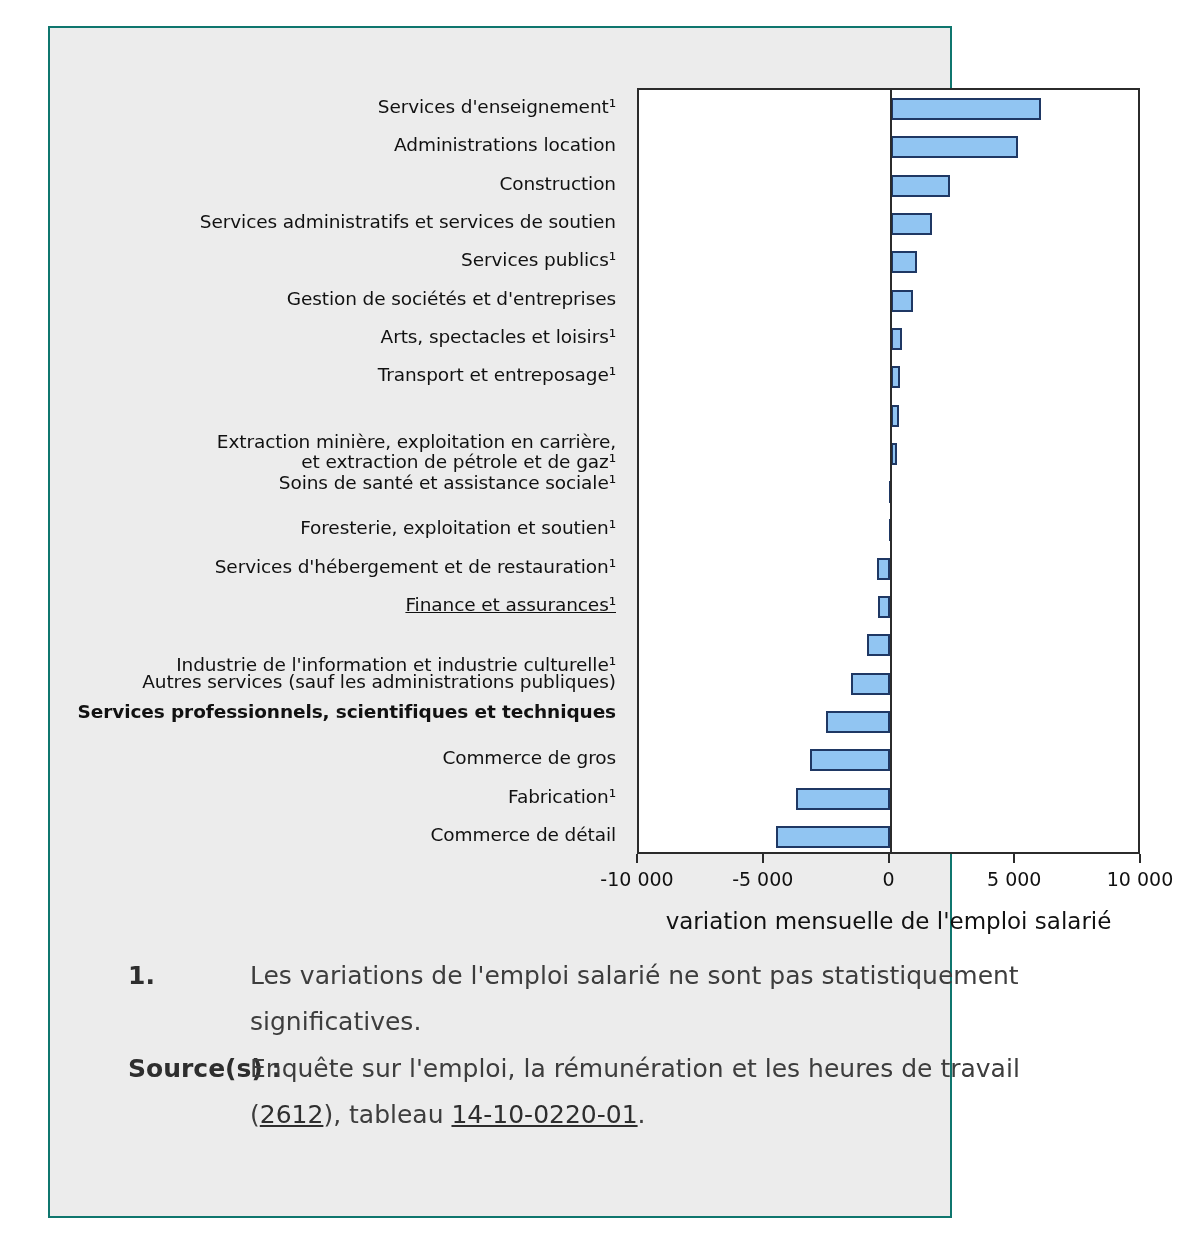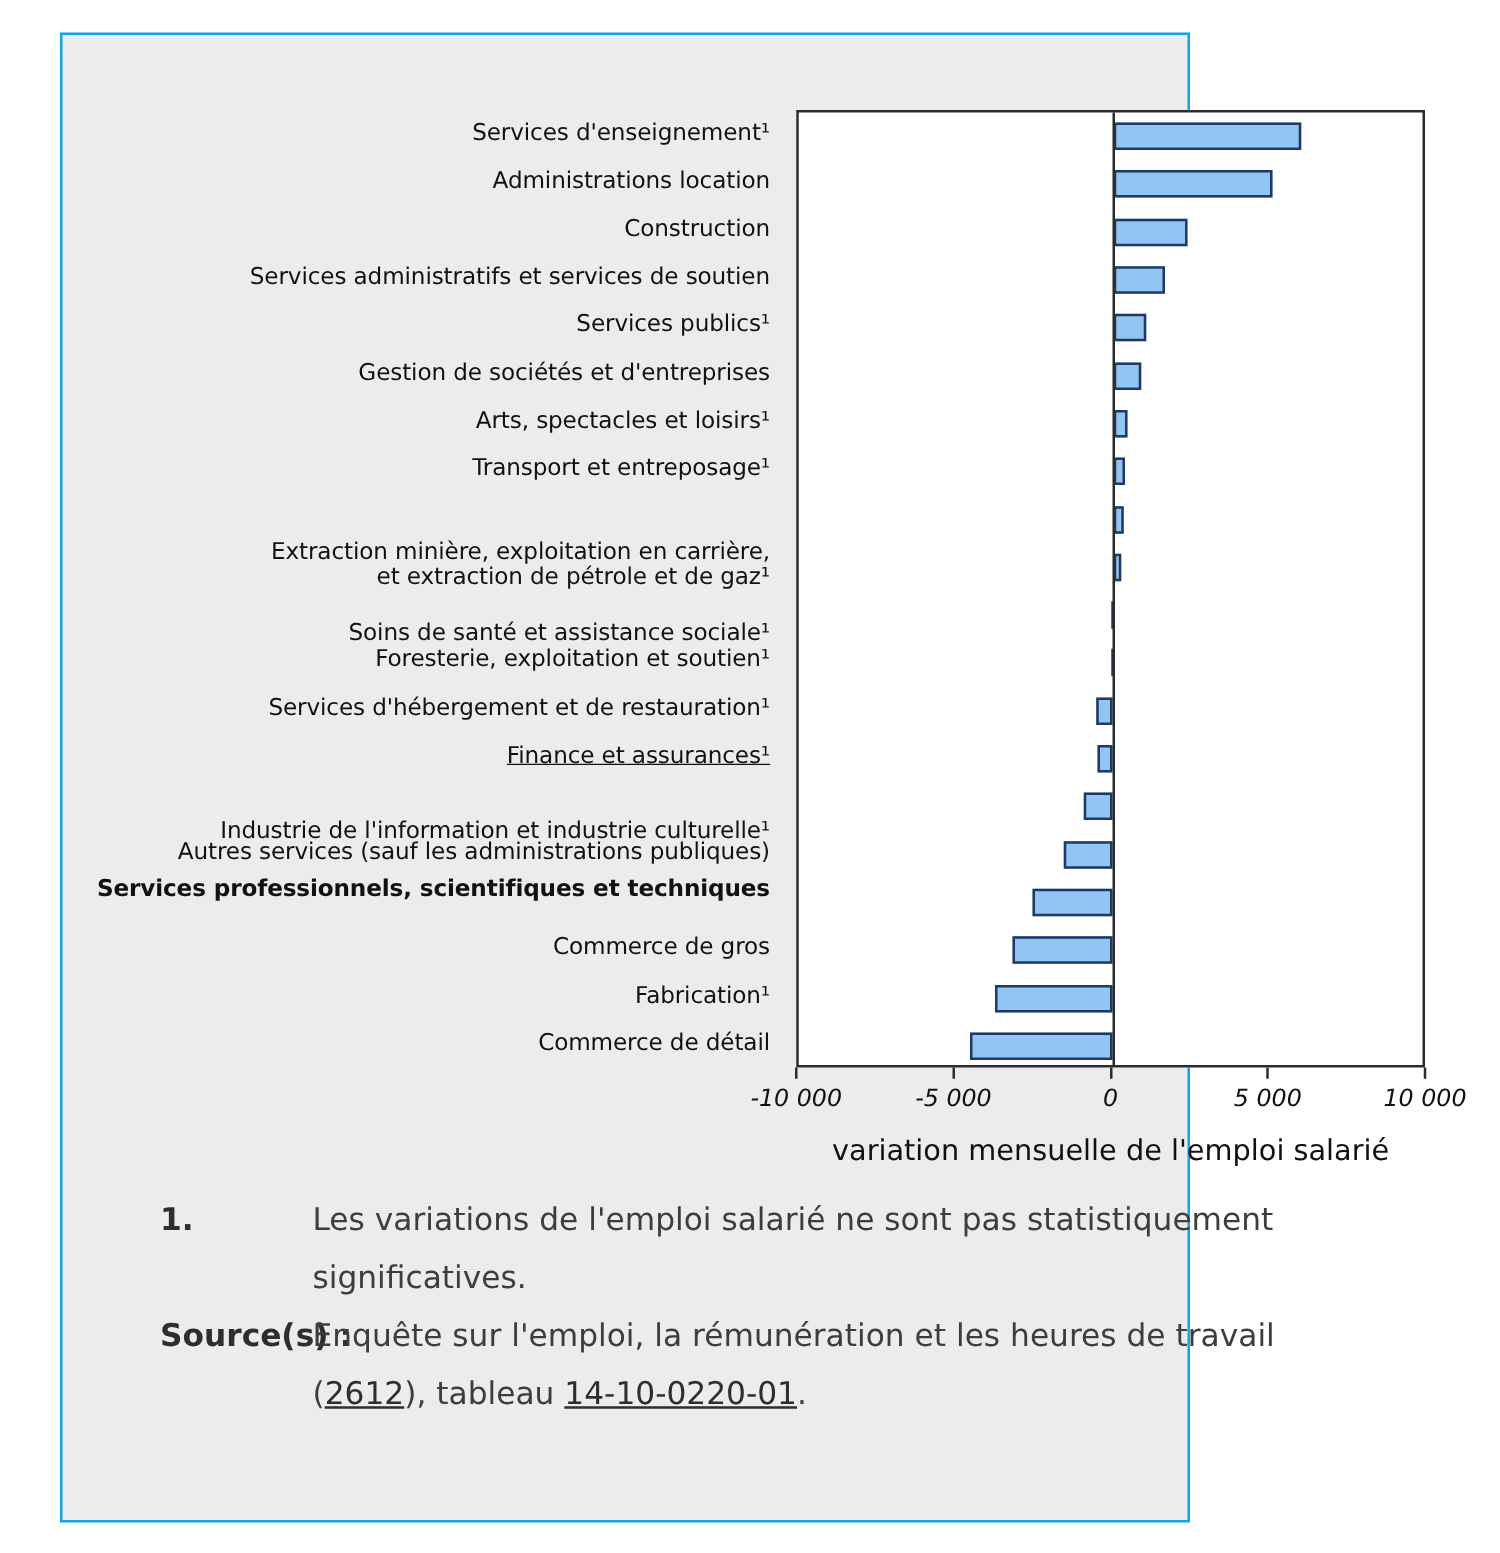--- a/index.html
+++ b/index.html
@@ -14,21 +14,21 @@
     overflow: hidden;
   }
 
   #figure-frame {
     position: absolute;
     left: 48px;
     top: 26px;
     width: 904px;
     height: 1192px;
     background: #ececec;
-    border: 2px solid #0ea5e9;
+    border: 2px solid #0f766e;
     box-sizing: border-box;
   }
 
   
   #chart-block {
     position: absolute;
     left: 0;
     top: 0;
     width: 1106px;
     height: 880px;
@@ -111,21 +111,20 @@
     width: 610px;
     height: 30px;
   }
   .xticklabel {
     position: absolute;
     top: 0;
     transform: translateX(-50%);
     font-size: 19px;
     color: #111111;
     white-space: nowrap;
-    font-style: italic;
   }
   #xaxis-title {
     position: absolute;
     left: 587px;
     top: 880px;
     width: 503px;
     text-align: center;
     font-size: 23px;
     color: #111111;
     white-space: nowrap;
@@ -183,21 +182,21 @@
         <div class="ylabel" style="top: 9.15px;">Services d'enseignement¹</div>
         <div class="ylabel" style="top: 47.45px;">Administrations location</div>
         <div class="ylabel" style="top: 85.75px;">Construction</div>
         <div class="ylabel" style="top: 124.05px;">Services administratifs et services de soutien</div>
         <div class="ylabel" style="top: 162.35px;">Services publics¹</div>
         <div class="ylabel" style="top: 200.65px;">Gestion de sociétés et d'entreprises</div>
         <div class="ylabel" style="top: 238.95px;">Arts, spectacles et loisirs¹</div>
         <div class="ylabel" style="top: 277.25px;">Transport et entreposage¹</div>
         <div class="ylabel" style="top: 344.35px;">Extraction minière, exploitation en carrière,
 et extraction de pétrole et de gaz¹</div>
-        <div class="ylabel" style="top: 409px; margin-left: 16px;">Soins de santé et assistance sociale¹</div>
+        <div class="ylabel" style="top: 385px; margin-left: 16px;">Soins de santé et assistance sociale¹</div>
         <div class="ylabel" style="top: 430.45px;">Foresterie, exploitation et soutien¹</div>
         <div class="ylabel" style="top: 468.75px;">Services d'hébergement et de restauration¹</div>
         <div class="ylabel" style="top: 507.05px; text-decoration: underline;">Finance et assurances¹</div>
         <div class="ylabel" style="top: 545.35px; margin-top: 22px;">Industrie de l'information et industrie culturelle¹</div>
         <div class="ylabel" style="top: 583.65px;">Autres services (sauf les administrations publiques)</div>
         <div class="ylabel" style="top: 614px; font-weight: bold;">Services professionnels, scientifiques et techniques</div>
         <div class="ylabel" style="top: 660.25px;">Commerce de gros</div>
         <div class="ylabel" style="top: 698.55px;">Fabrication¹</div>
         <div class="ylabel" style="top: 736.85px;">Commerce de détail</div>
       </div>

